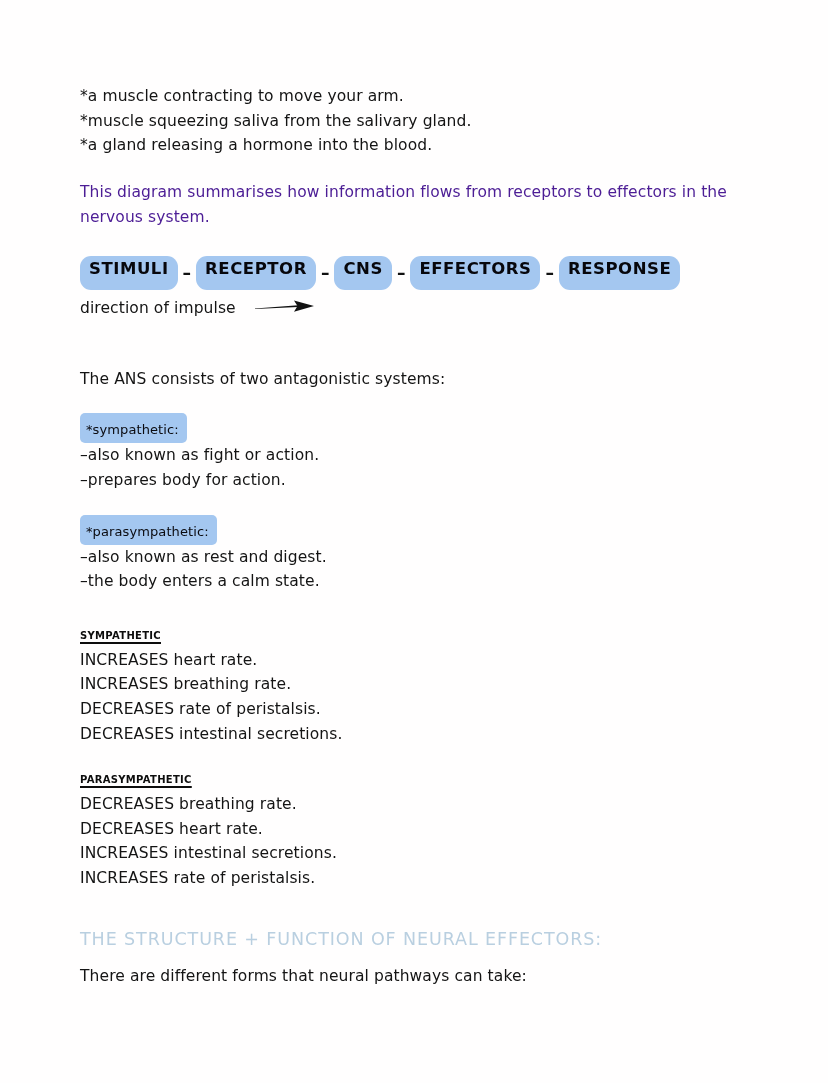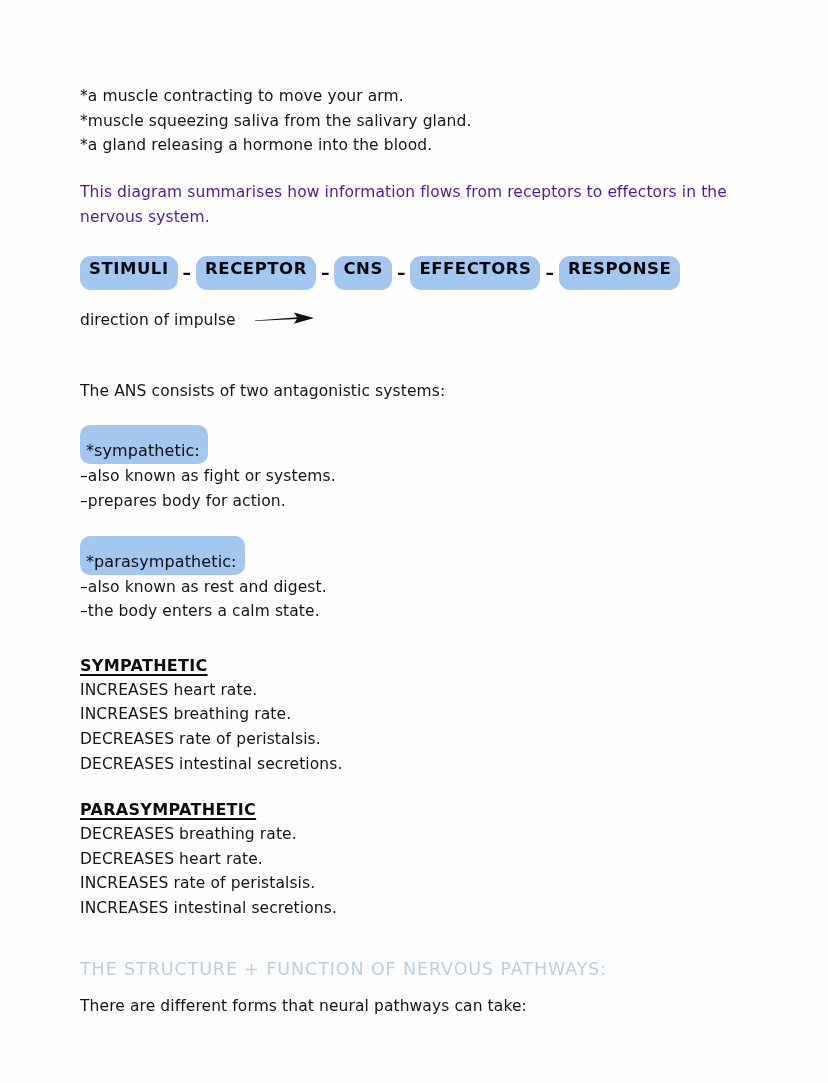--- a/index.html
+++ b/index.html
@@ -84,49 +84,49 @@
     font-size: 17px;
     font-weight: 700;
     color: #111111;
     padding: 0 5px;
     line-height: 22px;
   }
 
   .impulse-row {
     display: flex;
     align-items: center;
-    margin-top: 24px;
+    margin-top: 12px;
   }
   .impulse-label {
     font-size: 15.5px;
     color: #141414;
     letter-spacing: 0.1px;
     white-space: nowrap;
   }
   .impulse-arrow {
     margin-left: 18px;
     display: block;
   }
 
   
   .hl-bullet {
     display: inline-block;
     background: #a4c7f0;
     color: #0b0b10;
-    font-size: 16px;
+    font-size: 13px;
     line-height: 20px;
-    padding: 16px 8px 3px 6px;
-    border-radius: 10px;
+    padding: 7px 8px 3px 6px;
+    border-radius: 5px;
     letter-spacing: 0.1px;
     white-space: nowrap;
   }
 
   
   .sub-header {
-    font-size: 16px;
+    font-size: 10px;
     font-weight: 700;
     color: #0d0d0d;
     letter-spacing: 0.3px;
     text-decoration: underline;
     text-underline-offset: 3px;
     text-decoration-thickness: 1.6px;
     white-space: nowrap;
     line-height: 24px;
   }
 </style>
@@ -177,21 +177,21 @@
     <div>
       <div class="gap-sm"></div>
       <div class="line">The ANS consists of two antagonistic systems:</div>
 
       <div class="gap-md"></div>
 
       <div>
         <div>
           <span class="hl-bullet">*sympathetic:</span>
         </div>
-        <div class="line">–also known as fight or systems.</div>
+        <div class="line">–also known as fight or action.</div>
         <div class="line">–prepares body for action.</div>
       </div>
 
       <div class="gap-md"></div>
 
       <div>
         <div>
           <span class="hl-bullet">*parasympathetic:</span>
         </div>
         <div class="line">–also known as rest and digest.</div>
@@ -207,29 +207,29 @@
         <div class="line">DECREASES rate of peristalsis.</div>
         <div class="line">DECREASES intestinal secretions.</div>
       </div>
 
       <div class="gap-md"></div>
 
       <div>
         <div class="sub-header">PARASYMPATHETIC</div>
         <div class="line">DECREASES breathing rate.</div>
         <div class="line">DECREASES heart rate.</div>
+        <div class="line">INCREASES intestinal secretions.</div>
         <div class="line">INCREASES rate of peristalsis.</div>
-        <div class="line">INCREASES intestinal secretions.</div>
       </div>
     </div>
 
     <div class="gap-xl"></div>
 
     <div>
-      <div class="section-heading">THE STRUCTURE + FUNCTION OF NERVOUS PATHWAYS:</div>
+      <div class="section-heading">THE STRUCTURE + FUNCTION OF NEURAL EFFECTORS:</div>
       <div class="gap-sm"></div>
       <div class="line">There are different forms that neural pathways can take:</div>
 
       <div class="gap-lg"></div>
 
     </div>
 
   </div>
 </div>
 

